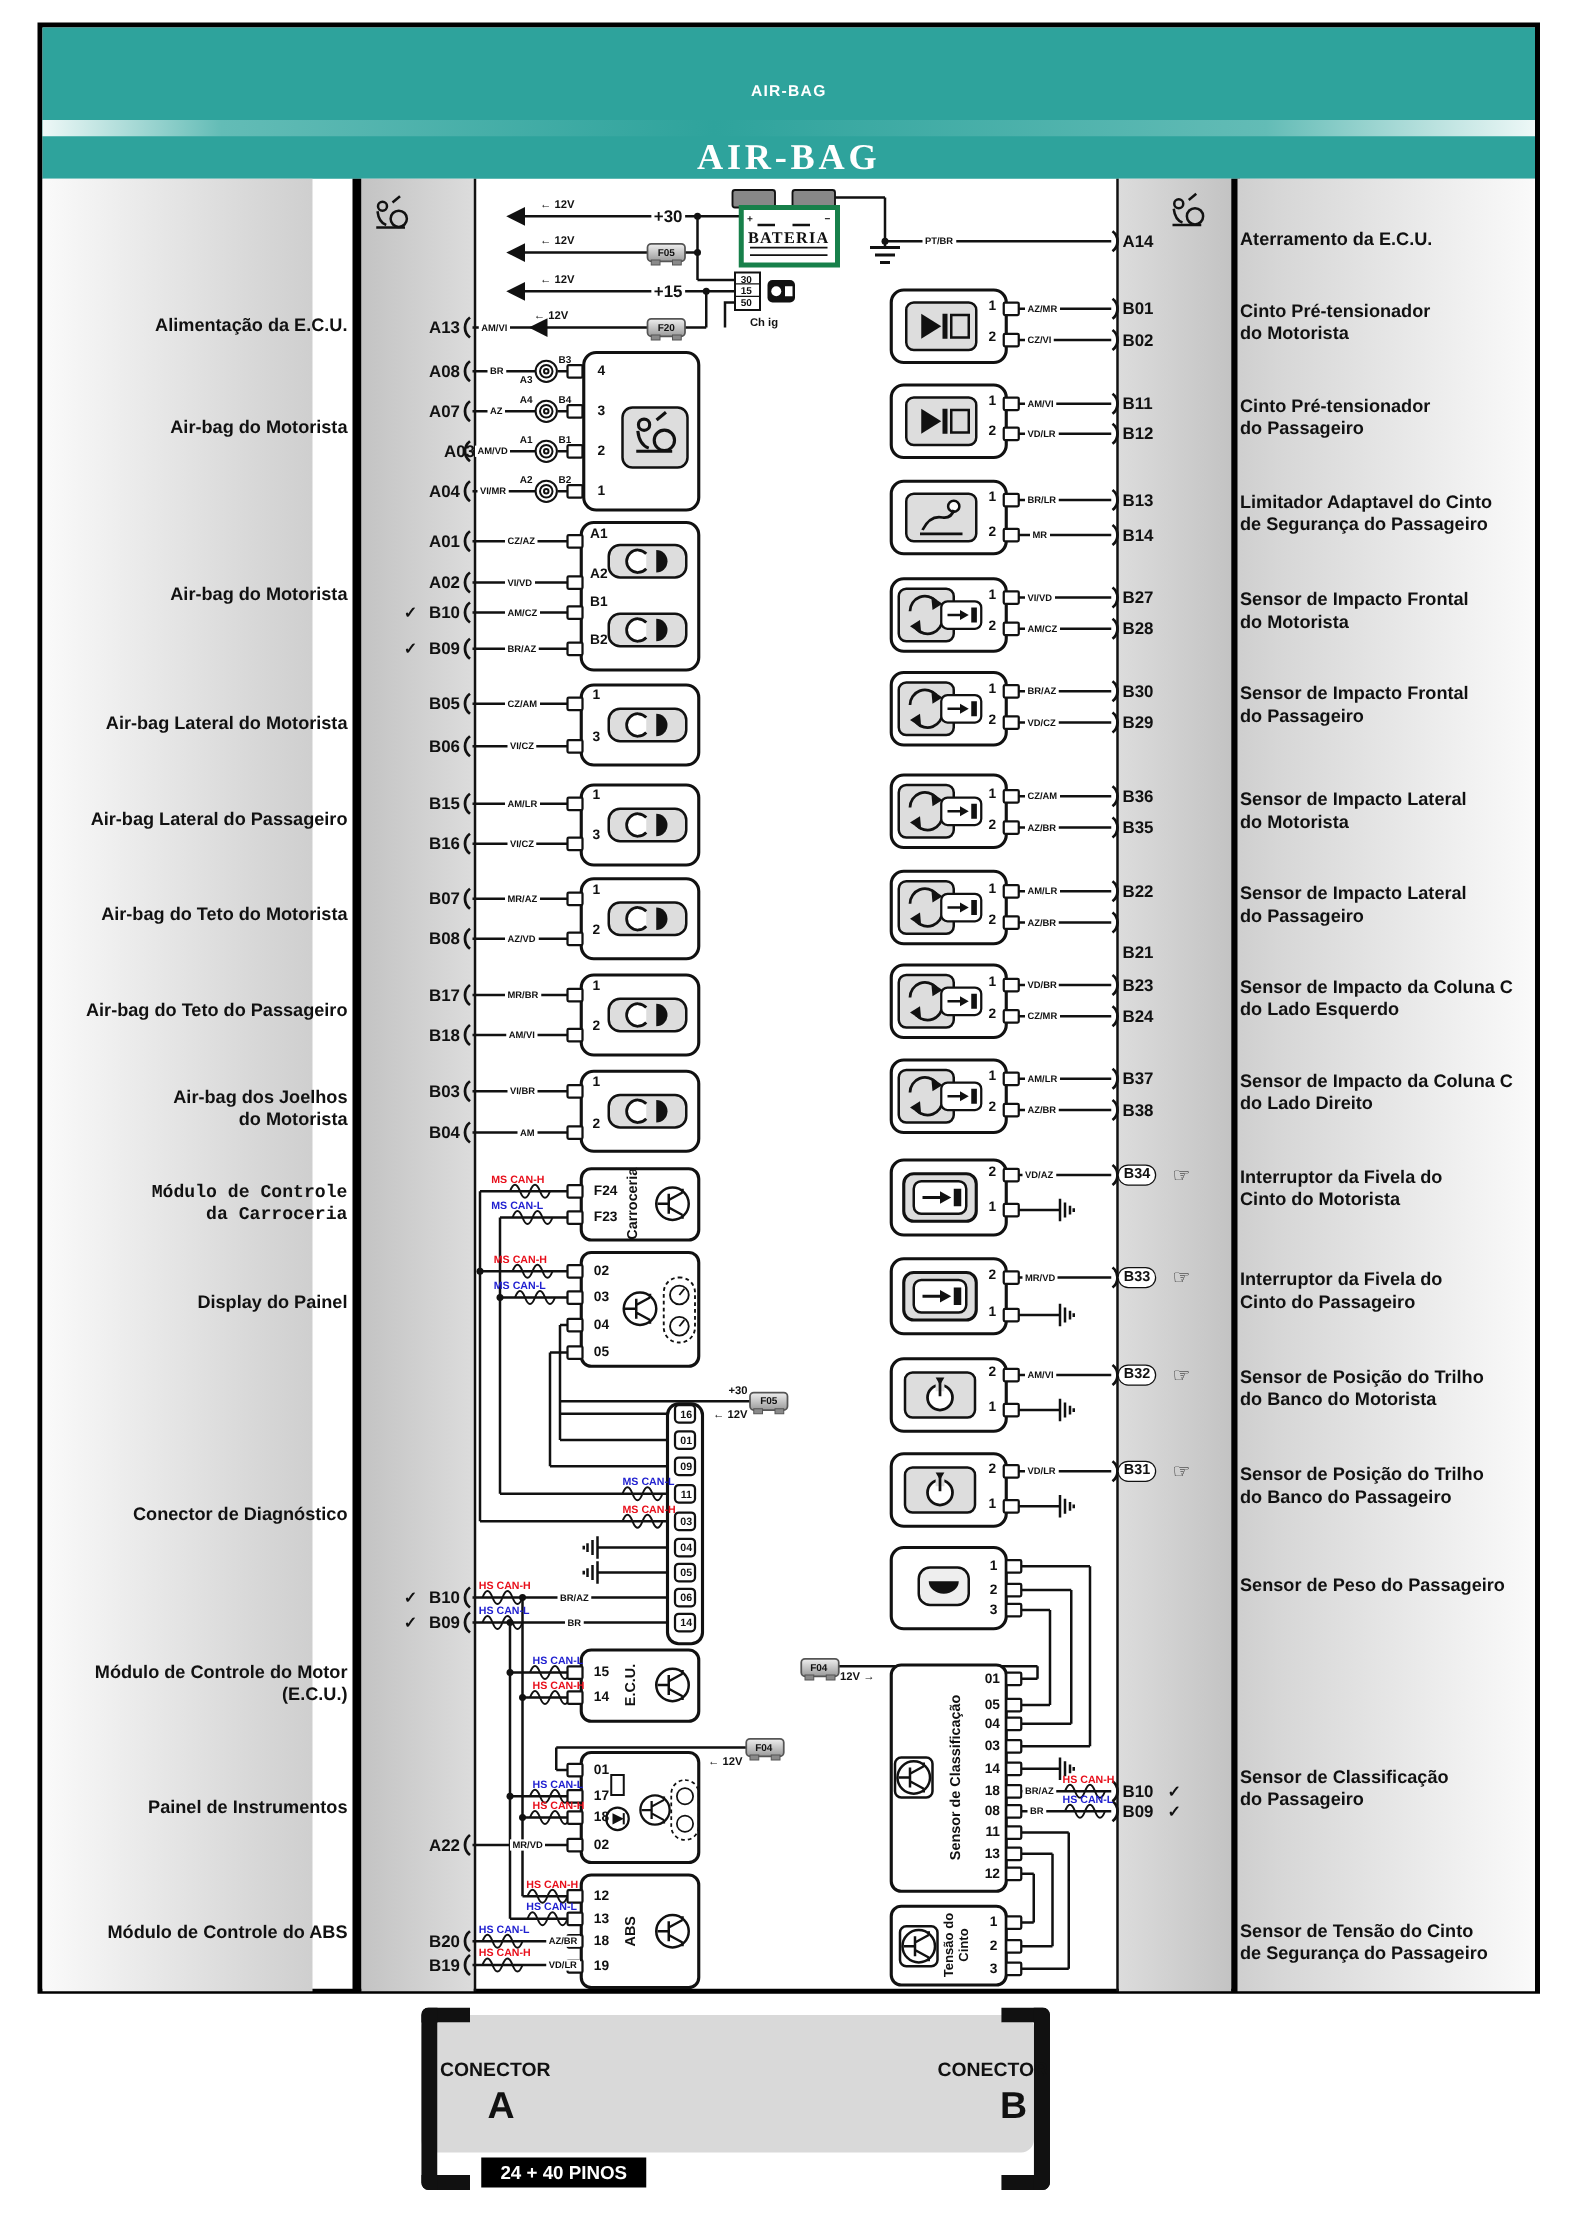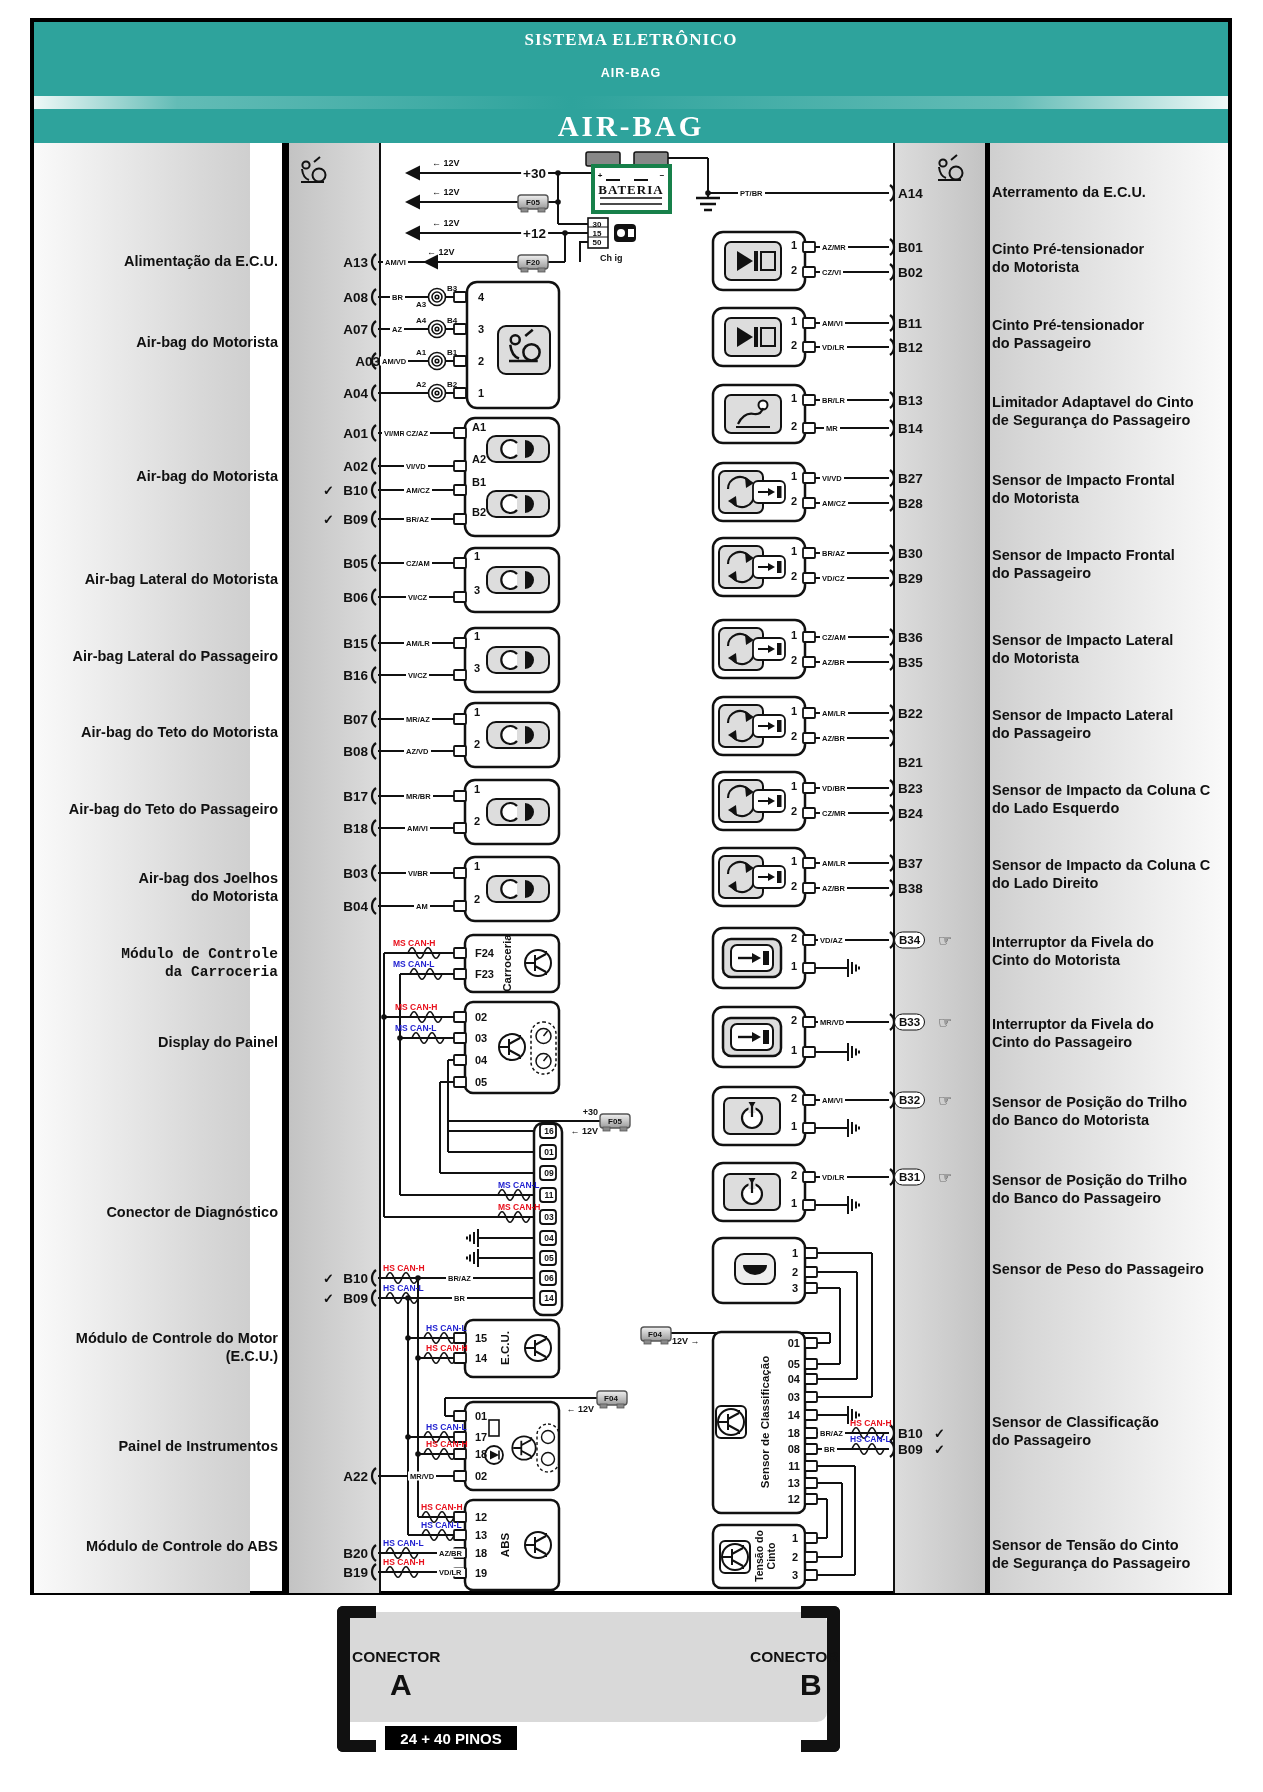--- a/index.html
+++ b/index.html
@@ -51,21 +51,20 @@
   .cpin{position:absolute;width:13px;height:13px;border:1.2px solid #111;border-radius:50%;background:#fff;font:bold 6px "Liberation Sans",sans-serif;color:#111;display:flex;align-items:center;justify-content:center;transform:translate(-50%,-50%);box-shadow:inset 0 0 0 1.4px #fff,inset 0 0 0 2.4px #111}
 </style>
 </head>
 <body>
 
 <div id="stage">
 
   <div class="frame"></div>
 
   <div class="header">
-    <div class="systitle">SISTEMA ELETRÔNICO</div>
     <div class="subsys">AIR-BAG</div>
     <div class="stripe"></div>
     <div class="bigtitle">AIR-BAG</div>
   </div>
 
   <div class="lcol"></div>
   <div class="lstrip"></div>
   <div class="rstrip"></div>
   <div class="rcol"></div>
 
@@ -634,21 +633,21 @@
       <span class="lb pinOval" style="left: 894px; top: 1100px;">B32</span>
       <span class="lb pinOval" style="left: 894px; top: 1177px;">B31</span>
       <span class="lb hand" style="left: 938px; top: 940px;">☞</span>
       <span class="lb hand" style="left: 938px; top: 1022px;">☞</span>
       <span class="lb hand" style="left: 938px; top: 1100px;">☞</span>
       <span class="lb hand" style="left: 938px; top: 1177px;">☞</span>
       <span class="lb wire" style="left: 383px; top: 262px;">AM/VI</span>
       <span class="lb wire" style="left: 390px; top: 297px;">BR</span>
       <span class="lb wire" style="left: 390px; top: 329px;">AZ</span>
       <span class="lb wire" style="left: 380px; top: 361px;">AM/VD</span>
-      <span class="lb wire" style="left: 382px; top: 393px; margin-top: 40px;">VI/MR</span>
+      <span class="lb wire" style="left: 382px; top: 393px;">VI/MR</span>
       <span class="lb wire" style="left: 404px; top: 433px;">CZ/AZ</span>
       <span class="lb wire" style="left: 404px; top: 466px;">VI/VD</span>
       <span class="lb wire" style="left: 404px; top: 490px;">AM/CZ</span>
       <span class="lb wire" style="left: 404px; top: 519px;">BR/AZ</span>
       <span class="lb wire" style="left: 404px; top: 563px;">CZ/AM</span>
       <span class="lb wire" style="left: 406px; top: 597px;">VI/CZ</span>
       <span class="lb wire" style="left: 404px; top: 643px;">AM/LR</span>
       <span class="lb wire" style="left: 406px; top: 675px;">VI/CZ</span>
       <span class="lb wire" style="left: 404px; top: 719px;">MR/AZ</span>
       <span class="lb wire" style="left: 404px; top: 751px;">AZ/VD</span>
@@ -698,21 +697,21 @@
       <span class="lb busH" style="left: 426px; top: 1353px;">HS CAN-H</span>
       <span class="lb busL" style="left: 426px; top: 1432px;">HS CAN-L</span>
       <span class="lb busH" style="left: 426px; top: 1449px;">HS CAN-H</span>
       <span class="lb busH" style="left: 421px; top: 1512px;">HS CAN-H</span>
       <span class="lb busL" style="left: 421px; top: 1530px;">HS CAN-L</span>
       <span class="lb busL" style="left: 383px; top: 1548px;">HS CAN-L</span>
       <span class="lb busH" style="left: 383px; top: 1567px;">HS CAN-H</span>
       <span class="lb busH" style="left: 850px; top: 1428px;">HS CAN-H</span>
       <span class="lb busL" style="left: 850px; top: 1444px;">HS CAN-L</span>
       <span class="lb pwr" style="left: 548px; top: 173px;">+30</span>
-      <span class="lb pwr" style="left: 548px; top: 233px;">+12</span>
+      <span class="lb pwr" style="left: 548px; top: 233px;">+15</span>
       <span class="lb v12" style="left: 432px; top: 168px;">← 12V</span>
       <span class="lb v12" style="left: 432px; top: 197px;">← 12V</span>
       <span class="lb v12" style="left: 432px; top: 228px;">← 12V</span>
       <span class="lb v12" style="left: 427px; top: 257px;">← 12V</span>
       <span class="lb fuseL" style="left: 533px; top: 202px;">F05</span>
       <span class="lb fuseL" style="left: 533px; top: 262px;">F20</span>
       <span class="lb fuseL" style="left: 615px; top: 1121px;">F05</span>
       <span class="lb fuseL" style="left: 655px; top: 1334px;">F04</span>
       <span class="lb fuseL" style="left: 611px; top: 1398px;">F04</span>
       <span class="lb pwr2" style="left: 598px; top: 1112px;">+30</span>

